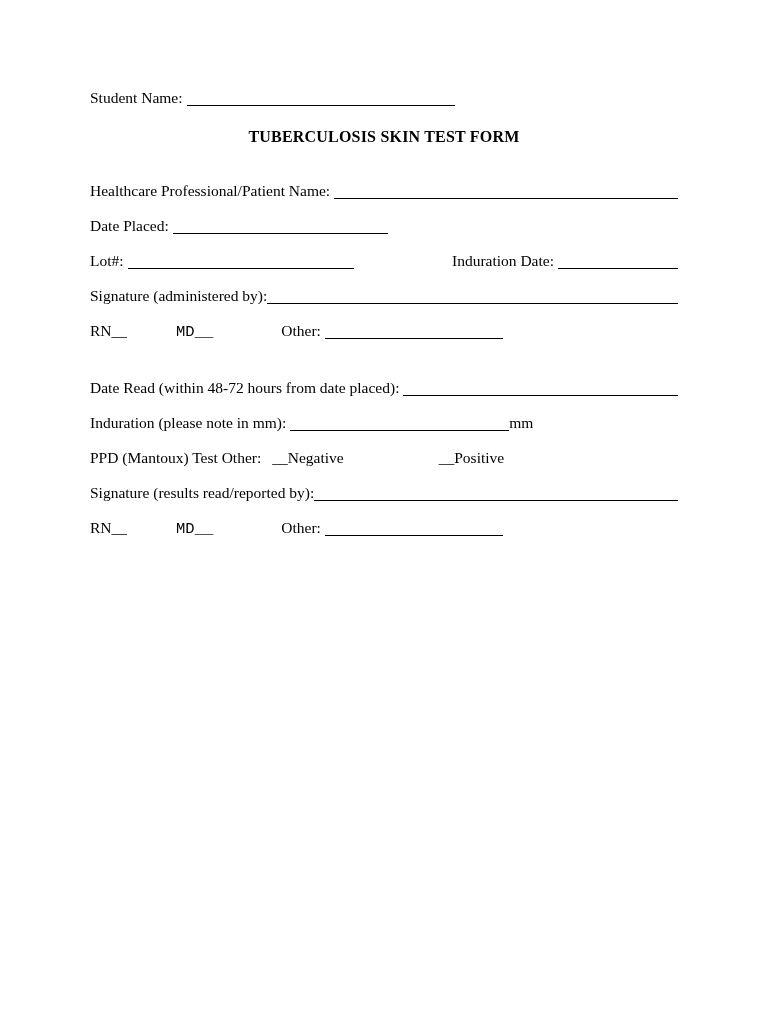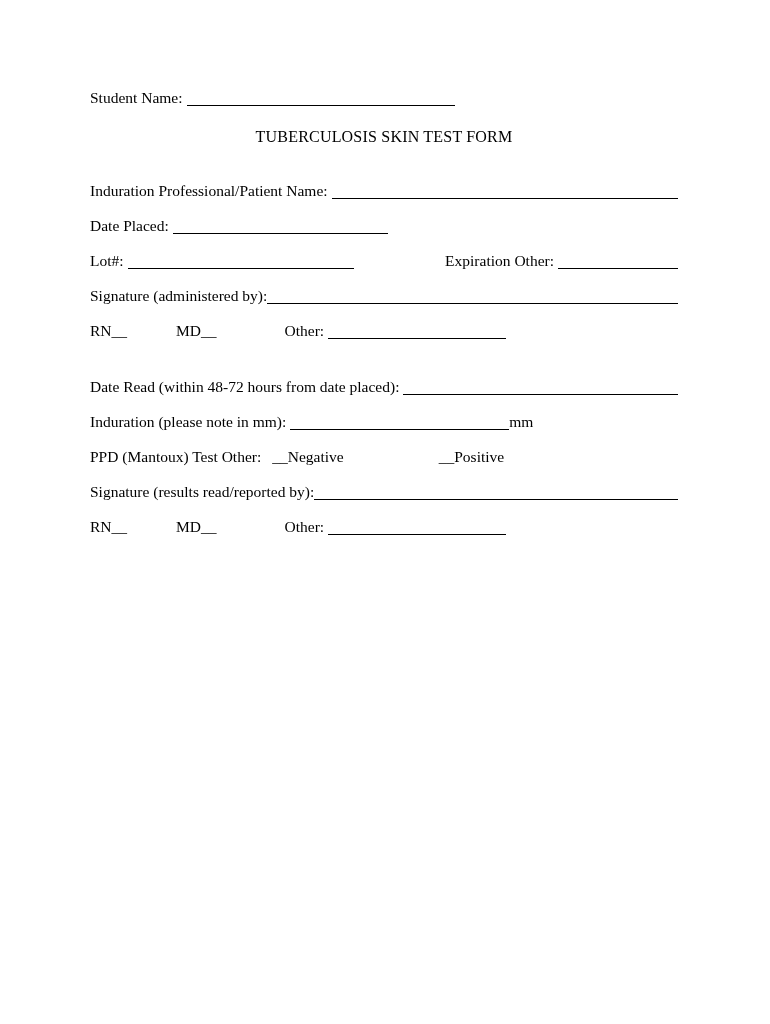--- a/index.html
+++ b/index.html
@@ -20,21 +20,21 @@
     padding: 88px 92px 0 90px;
     overflow: hidden;
   }
   .line {
     display: flex;
     align-items: baseline;
     margin-bottom: 15px;
     white-space: nowrap;
   }
   .title {
-    font-weight: normal;
+    font-weight: bold;
     font-size: 16px;
     text-align: center;
     letter-spacing: 0.2px;
     margin: 19px 0 34px 0;
   }
   .blank {
     display: inline-block;
     border-bottom: 1px solid #000000;
     position: relative;
     top: 3px;
@@ -43,55 +43,55 @@
   .blank.grow { flex: 1 1 auto; }
   .blank.nogap { margin-left: 0; }
   .w268 { width: 268px; }
   .w226 { width: 226px; }
   .w215 { width: 215px; }
   .w219 { width: 219px; }
   .w178 { width: 178px; }
   .w120 { width: 120px; }
   .ml19 { margin-left: 19px; }
   .ml78 { margin-left: 78px; }
-  .ml49 { margin-left: 49px; }
+  .ml49 { margin-left: 49px; font-family: Liberation Mono, monospace; }
   .ml54 { margin-left: 68px; }
   .ml23 { margin-left: 11px; }
   .ml95 { margin-left: 95px; }
   .mlauto { margin-left: auto; }
   .gap-section { margin-top: 36px; }
 </style>
 </head>
 <body>
 
 <div class="page">
 
   <div class="line">
     <span>Student Name:</span>
     <span class="blank w268"></span>
   </div>
 
   <div class="title">TUBERCULOSIS SKIN TEST FORM</div>
 
   <div class="line">
-    <span>Induration Professional/Patient Name:</span>
+    <span>Healthcare Professional/Patient Name:</span>
     <span class="blank grow"></span>
   </div>
 
 
   <div class="line">
     <span>Date Placed:</span>
     <span class="blank w215"></span>
   </div>
 
 
   <div class="line">
     <span>Lot#:</span>
     <span class="blank w226"></span>
-    <span class="mlauto">Expiration Other:</span>
+    <span class="mlauto">Induration Date:</span>
     <span class="blank w120"></span>
   </div>
 
   <div class="line">
     <span>Signature (administered by):</span>
     <span class="blank grow nogap"></span>
   </div>
 
   <div class="line">
     <span>RN__</span>

